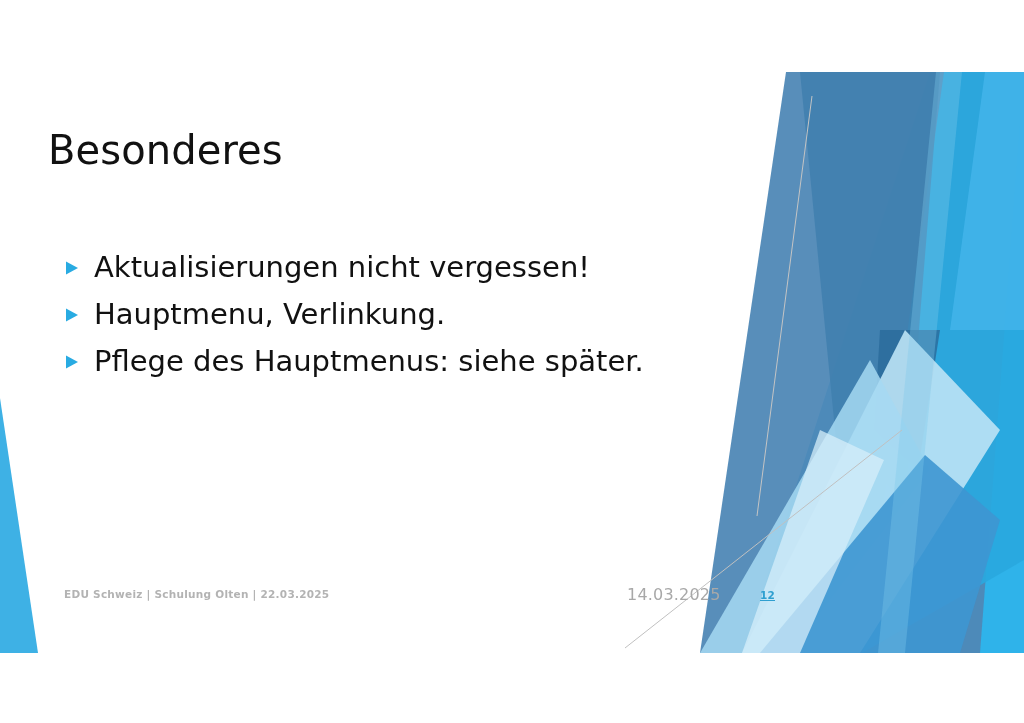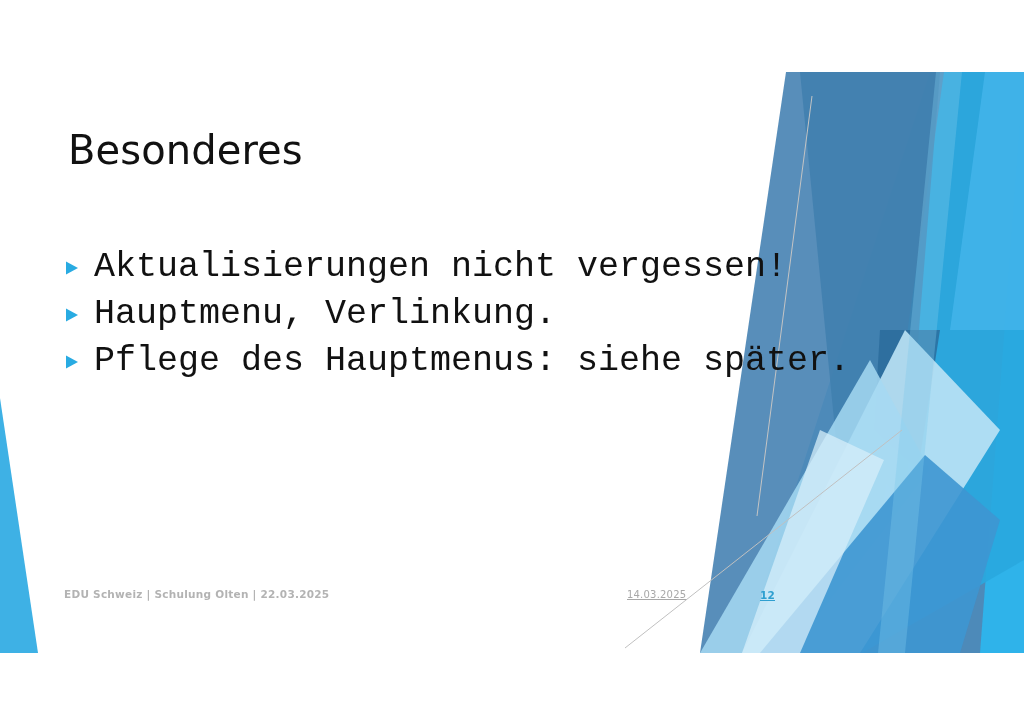--- a/index.html
+++ b/index.html
@@ -27,21 +27,21 @@
     position: absolute;
     inset: 0;
     width: 1024px;
     height: 723px;
     pointer-events: none;
   }
 
   
   .title {
     position: absolute;
-    left: 68px;
+    left: 48px;
     top: 126px;
     width: 640px;
     font-size: 40px;
     line-height: 48px;
     font-weight: 400;
     color: #111111;
     letter-spacing: 0.1px;
     white-space: nowrap;
   }
 
@@ -63,49 +63,47 @@
   .bullet-marker {
     flex: 0 0 auto;
     width: 18px;
     margin-top: 9px;
     margin-right: 12px;
     display: block;
   }
   .bullet-marker svg { display: block; }
   .bullet-text {
     flex: 1 1 auto;
-    font-size: 35px;
+    font-size: 29px;
     line-height: 33px;
     color: #111111;
     white-space: nowrap;
-    font-family: Liberation Mono, monospace;
   }
 
   
   .footer-left {
     position: absolute;
     left: 64px;
     top: 587px;
     font-size: 10.5px;
     line-height: 14px;
     color: #b3b3b3;
     letter-spacing: 0.25px;
     white-space: nowrap;
     font-weight: bold;
   }
   .footer-date {
     position: absolute;
     left: 627px;
     top: 588px;
-    font-size: 10px;
+    font-size: 16px;
     line-height: 14px;
     color: #a8a8a8;
     letter-spacing: 0.2px;
     white-space: nowrap;
-    text-decoration: underline;
   }
   .footer-pagenum {
     position: absolute;
     left: 760px;
     top: 588px;
     font-size: 10.5px;
     line-height: 14px;
     font-weight: 700;
     color: #2f9fd0;
     letter-spacing: 0.2px;

